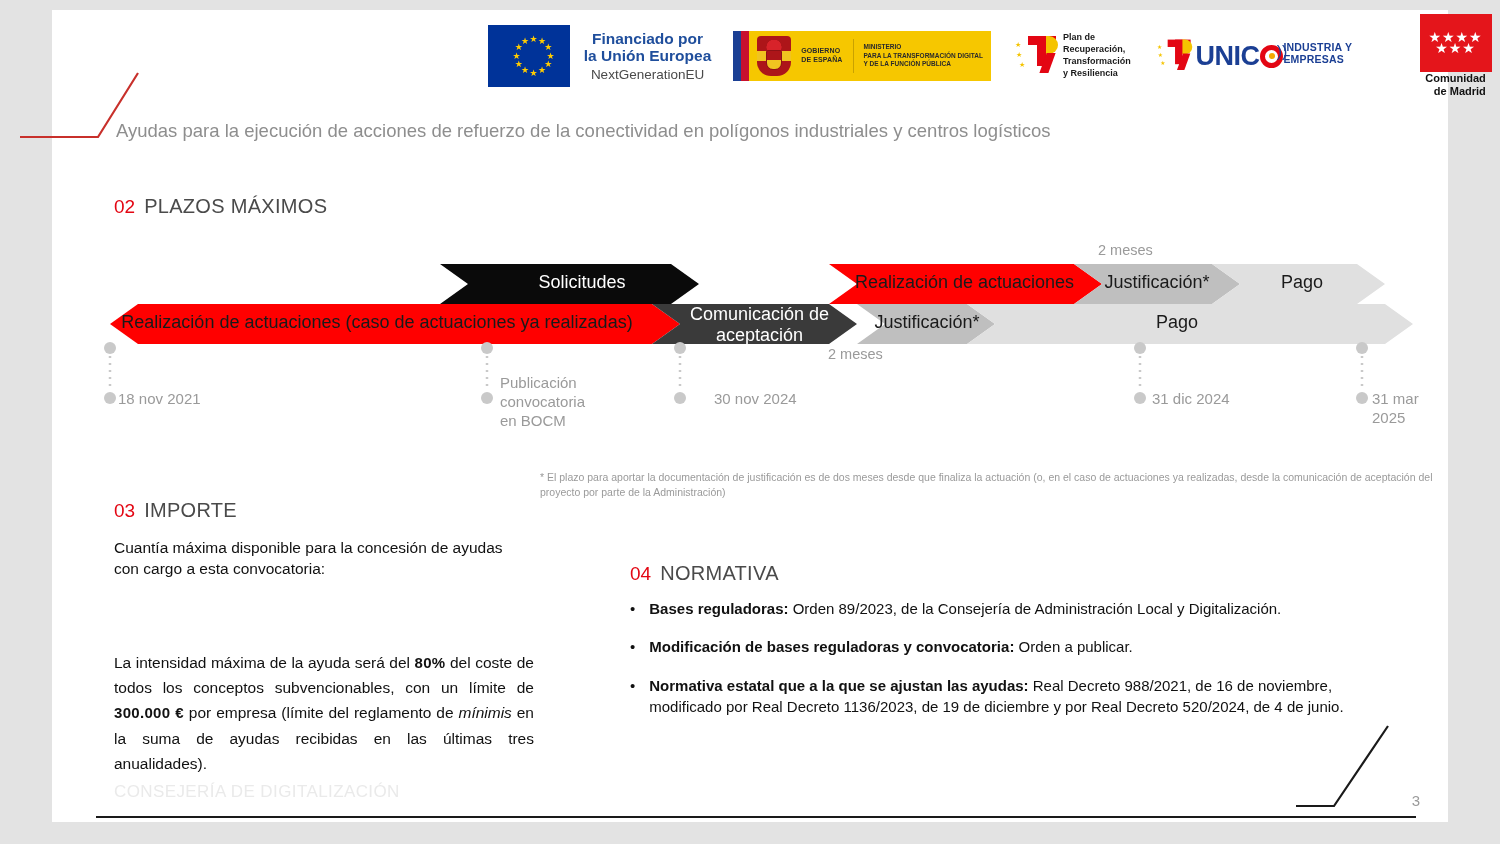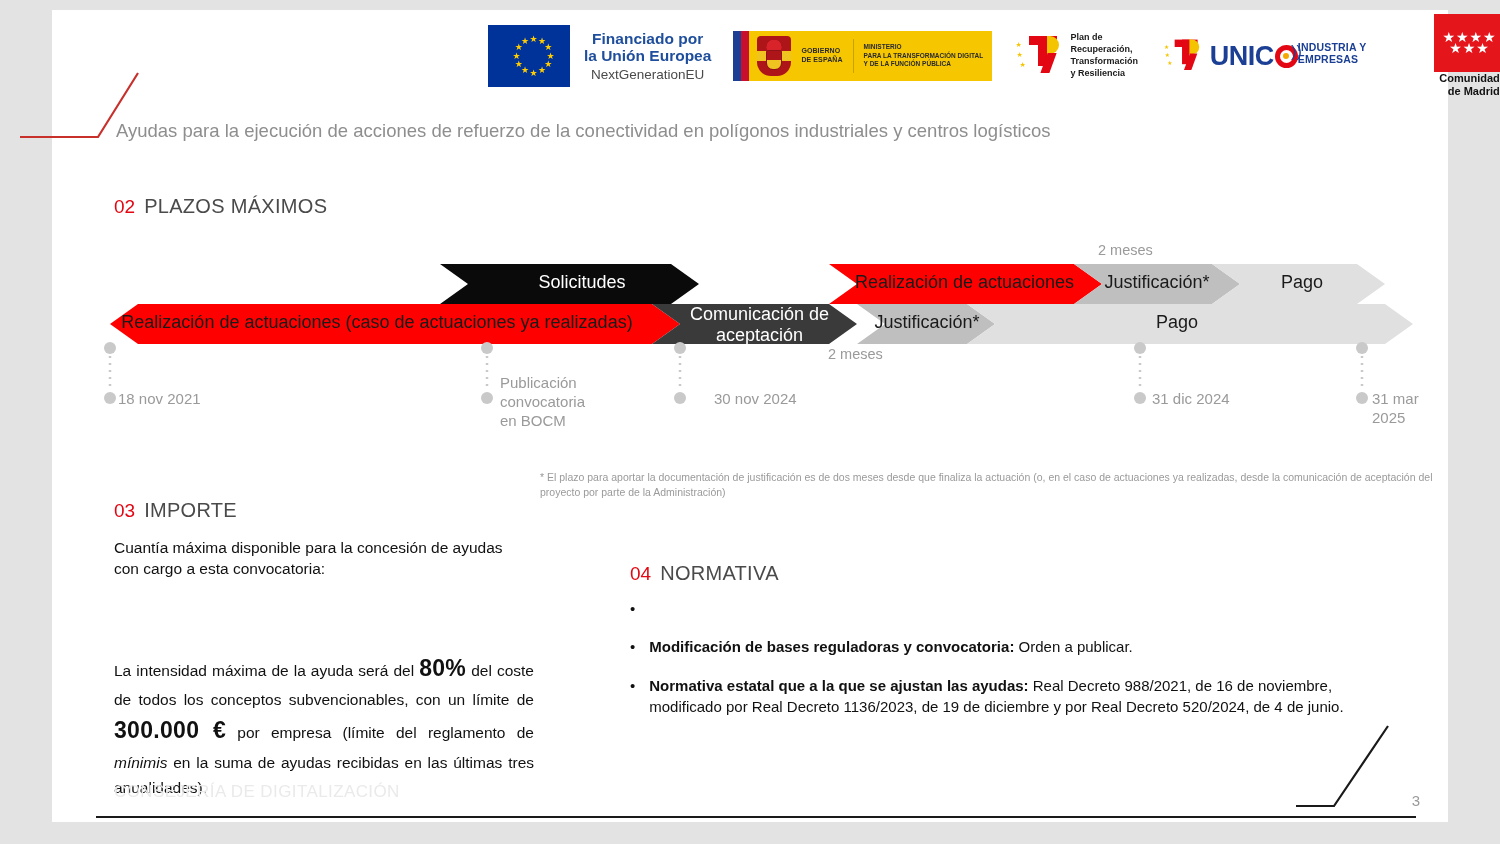--- a/index.html
+++ b/index.html
@@ -49,21 +49,21 @@
   .es-shield:after{
     content:""; position:absolute; left:50%; top:34%; transform:translateX(-50%);
     width:14px;height:18px;border-radius:2px 2px 7px 7px;
     background:linear-gradient(#AD1519 0 50%, #F0C420 50% 100%);
     border:1px solid #8d1115;
   }
   .es-txt { font-size: 7px; color: #2a2a2a; font-weight: bold; line-height: 1.25; margin-left: 10px; letter-spacing:.1px;}
   .es-div { width:1px; height:34px; background:#c9a200; margin-left:10px;}
   .es-txt2 { font-size: 6.5px; color: #2a2a2a; font-weight: bold; line-height:1.3; margin-left:10px;}
 
-  .tr-logo { display:flex; align-items:center; gap:7px; }
+  .tr-logo { display:flex; align-items:center; }
   .tr-mark { width: 48px; height: 46px; position: relative; }
   .tr-mark .bar {
     position:absolute; left:13px; top:3px; width:28px; height:9px; background:#E30613;
   }
   .tr-mark .bar2 {
     position:absolute; left:22px; top:3px; width:9px; height:30px; background:#E30613;
   }
   .tr-mark .yel {
     position:absolute; left:30px; top:3px; width:13px; height:18px;
     background:#F5C400; border-radius:0 9px 9px 0;
@@ -126,21 +126,21 @@
     font-size:10.5px; color:#9a9a9a; line-height:1.45;
   }
 
   
   .imp-text { position:absolute; left:62px; top:528px; width:400px; font-size:15.5px; color:#111; line-height:1.35;}
   .imp-amount { position:absolute; left:62px; top:573px; font-size:35px; color:#111; letter-spacing:.5px;}
   .imp-para {
     position:absolute; left:62px; top:640px; width:420px;
     font-size:15.5px; color:#111; line-height:1.62; text-align:justify;
   }
-  .imp-para b { font-size:23px; font-weight:bold; letter-spacing:.3px;}
+  .imp-para b { font-size:15px; font-weight:bold; letter-spacing:.3px;}
   .imp-para i { font-style: italic; }
 
   
   .norm-list { position:absolute; left:578px; top:588px; width:760px;}
   .norm-item { display:flex; gap:14px; margin-bottom:17px; font-size:15px; color:#111; line-height:1.42;}
   .norm-bul { color:#111; font-size:15px; line-height:1.42;}
 
   
   .footer-txt { position:absolute; left:62px; top:772px; font-size:17px; color:#eaeaea; letter-spacing:.4px;}
   .footer-rule { position:absolute; left:44px; top:806px; width:1320px; height:2px; background:#1a1a1a;}
@@ -339,20 +339,21 @@
   </div>
 
   <div class="sec" style="left:578px; top:552px;">
     <span class="num">04</span>
     <span class="ttl">NORMATIVA</span>
   </div>
 
   <div class="norm-list">
     <div class="norm-item">
       <span class="norm-bul">•</span>
+      <span><b>Bases reguladoras:</b><span> Orden 89/2023, de la Consejería de Administración Local y Digitalización.</span></span>
     </div>
     <div class="norm-item">
       <span class="norm-bul">•</span>
       <span><b>Modificación de bases reguladoras y convocatoria:</b><span> Orden a publicar.</span></span>
     </div>
     <div class="norm-item">
       <span class="norm-bul">•</span>
       <span><b>Normativa estatal que a la que se ajustan las ayudas:</b><span> Real Decreto 988/2021, de 16 de noviembre, modificado por Real Decreto 1136/2023, de 19 de diciembre y por Real Decreto 520/2024, de 4 de junio.</span></span>
     </div>
   </div>

